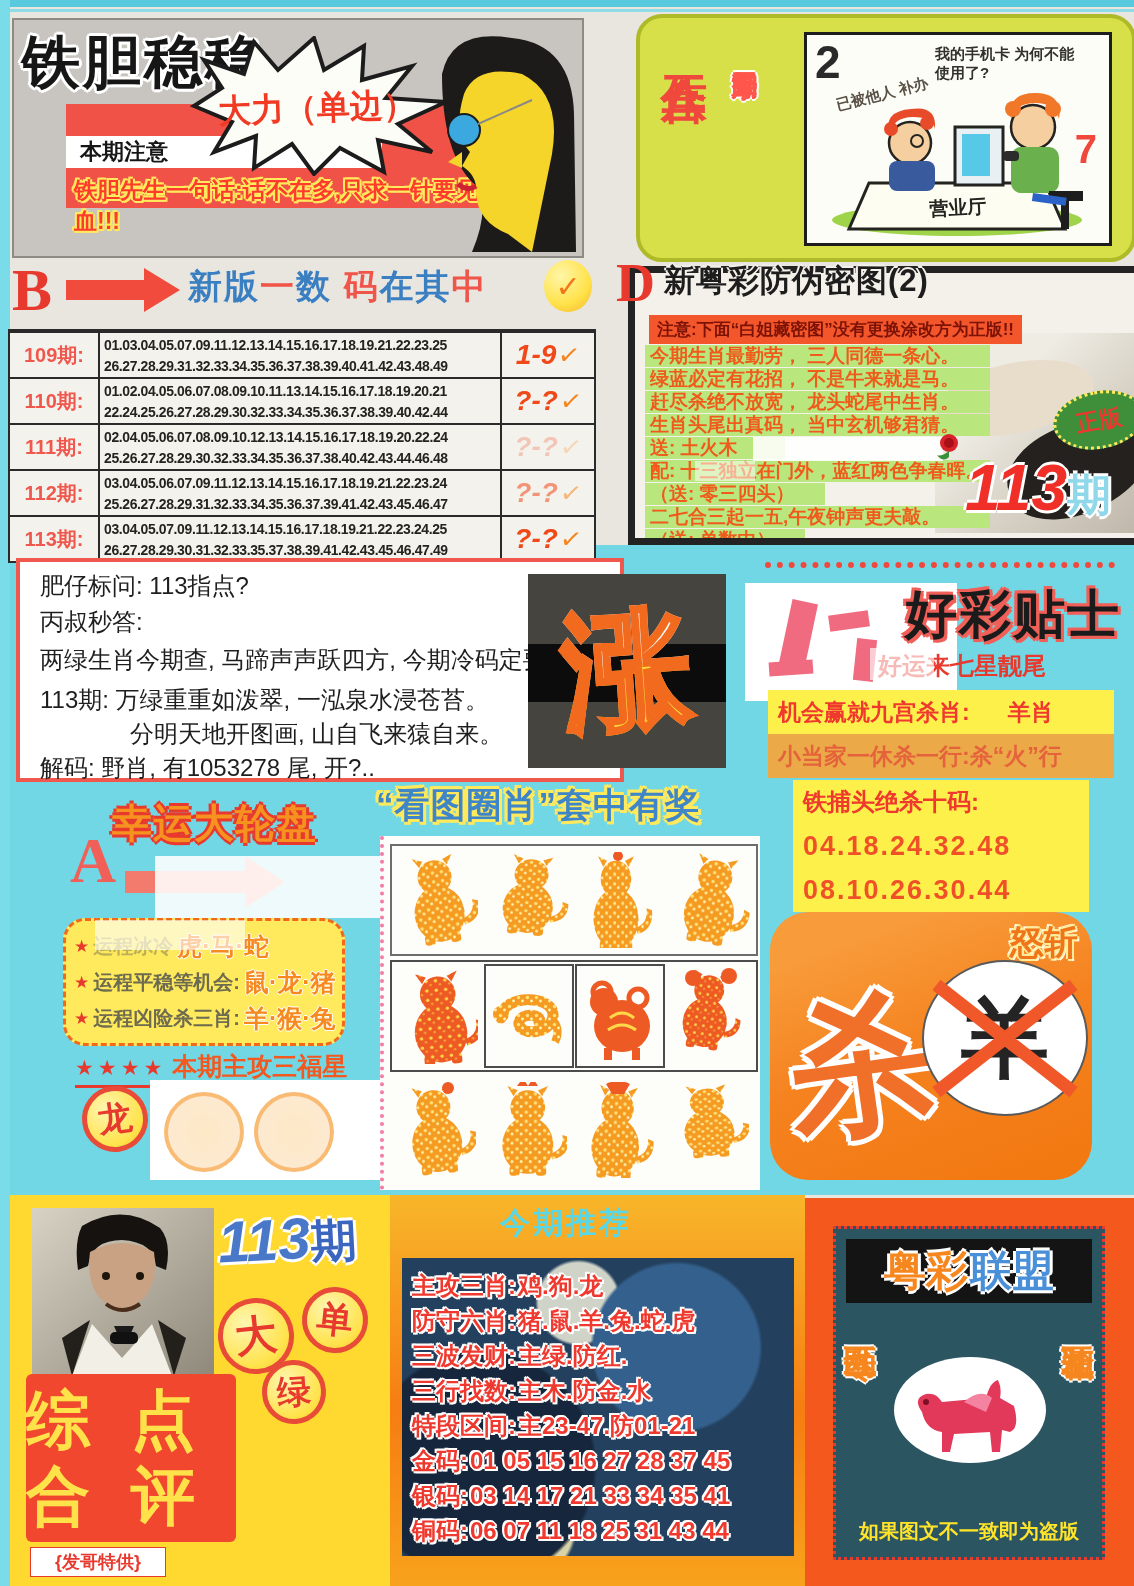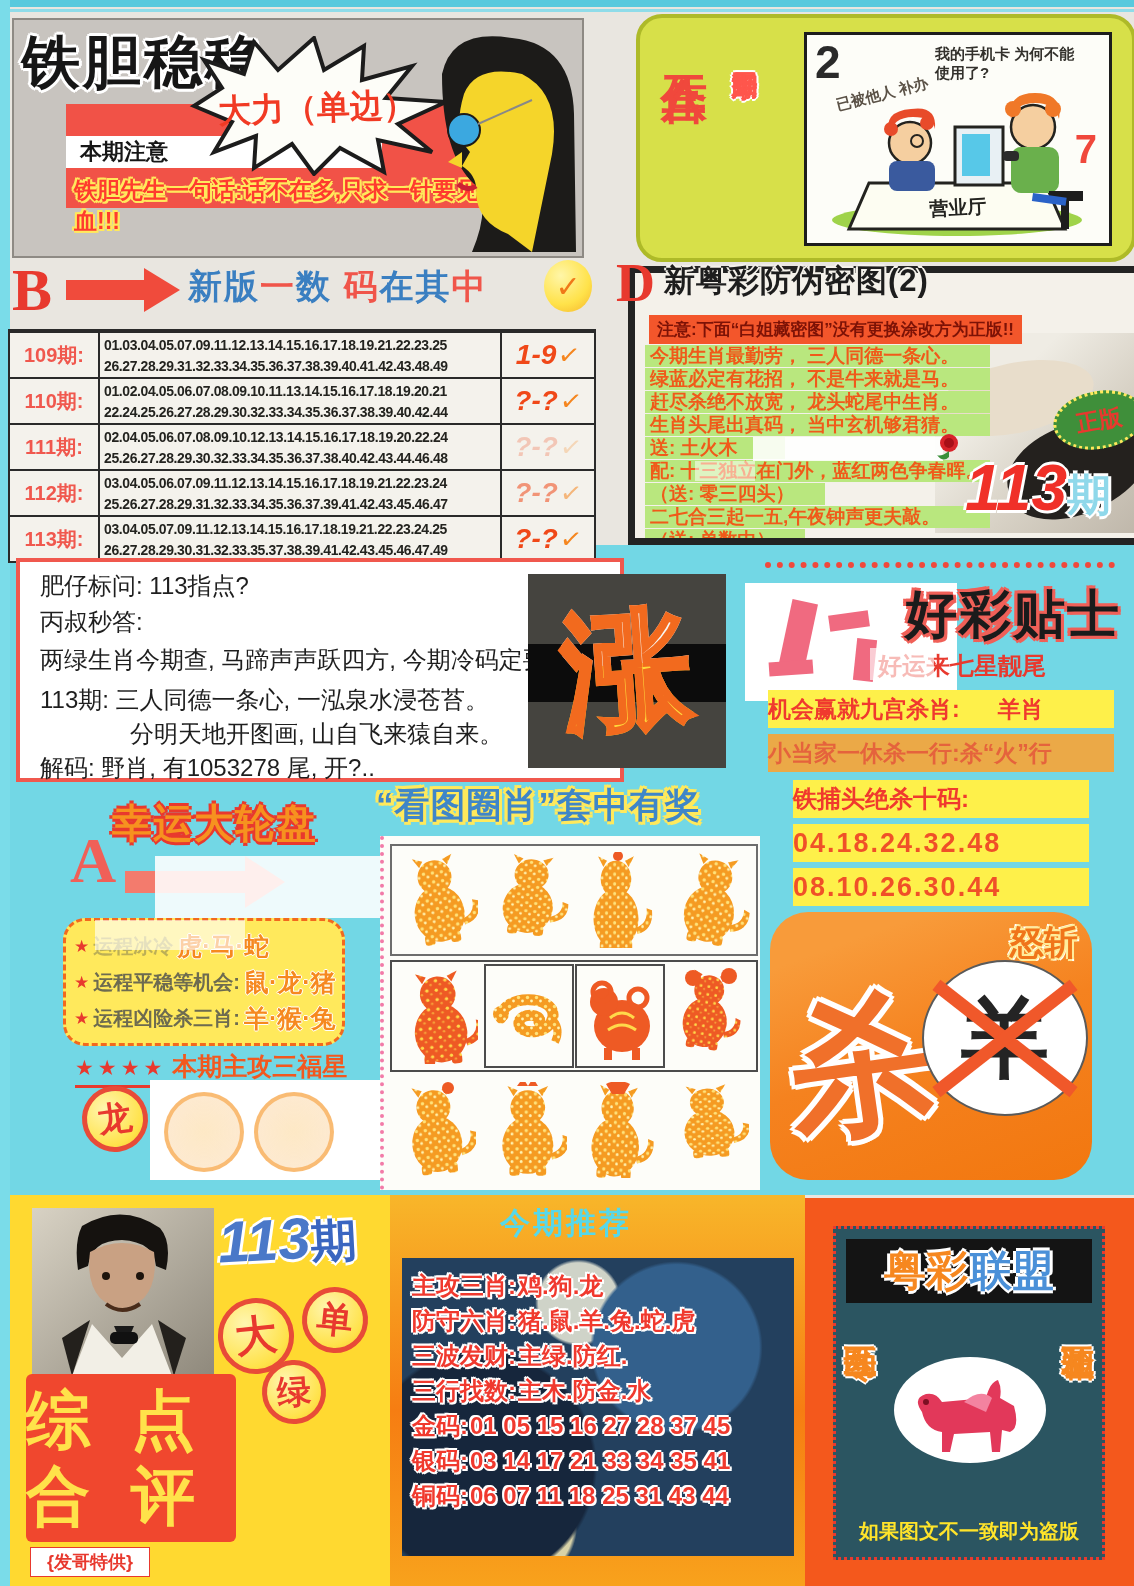--- a/index.html
+++ b/index.html
@@ -81,21 +81,21 @@
   .zhang .ch{position:relative;font-size:128px;font-weight:900;
     background:linear-gradient(#f7f7f2 46%,#ffd83a 46%);-webkit-background-clip:text;background-clip:text;color:transparent;
     -webkit-text-stroke:4px #f26a1e;transform:rotate(-4deg);}
   
   .dotline{left:765px;top:562px;width:350px;height:0;border-top:6px dotted #f0483c;}
   .pinkpatch{left:745px;top:583px;width:212px;height:118px;background:#fff;overflow:hidden;}
   .pinkbit{position:absolute;background:#f06a80;}
   .tips-title{left:905px;top:580px;font-size:52px;font-weight:900;color:#1b1b1b;letter-spacing:2px;
     text-shadow:-3px 0 #f06058,3px 0 #f06058,0 -3px #f06058,0 3px #f06058,3px 3px #f06058,-3px -3px #f06058;}
   .tips-sub{left:878px;top:650px;font-size:24px;font-weight:bold;color:#e8392e;}
-  .tbar{position:absolute;height:38px;display:flex;align-items:center;padding:0 0;font-weight:900;box-sizing:border-box;}
+  .tbar{position:absolute;height:44px;display:flex;align-items:center;padding:0 10px;font-weight:900;box-sizing:border-box;}
   .tb1{left:768px;top:690px;width:346px;background:#fef04a;color:#f0392e;font-size:23px;}
   .tb1 .v{margin-left:38px;}
   .tb2{left:768px;top:734px;width:346px;background:#f6a63a;color:#ef5a2e;font-size:23px;opacity:.92;}
   .tb3{left:793px;top:780px;width:296px;background:#fef04a;color:#f0392e;font-size:24px;}
   .tnum{left:793px;width:296px;background:#fef04a;color:#f05028;font-size:27px;letter-spacing:2px;}
   .killbox{left:770px;top:912px;width:322px;height:268px;background:linear-gradient(160deg,#f89b3a 15%,#f5821f 50%,#f2770f);border-radius:38px;}
   .nuzhan{position:absolute;right:14px;top:8px;font-size:34px;font-weight:900;color:#f0751a;
     text-shadow:-2px 0 #ffec9a,2px 0 #ffec9a,0 -2px #ffec9a,0 2px #ffec9a,2px 2px #fff,-2px -2px #fff;}
   .killch{position:absolute;left:18px;top:55px;font-size:150px;font-weight:900;color:#f0702a;transform:rotate(-8deg);
     text-shadow:-5px 0 #fff,5px 0 #fff,0 -5px #fff,0 5px #fff,4px 4px #fff,-4px -4px #fff,4px -4px #fff,-4px 4px #fff;}
@@ -143,21 +143,21 @@
   .bl-issue{left:208px;top:10px;transform:rotate(-3deg);white-space:nowrap;}
   .bl-issue .n{font-size:58px;font-weight:900;font-style:italic;color:#4a78c8;
     text-shadow:-3px 0 #fff,3px 0 #fff,0 -3px #fff,0 3px #fff;}
   .bl-issue .q{font-size:46px;font-weight:900;color:#3a66c0;text-shadow:-3px 0 #fff,3px 0 #fff,0 -3px #fff,0 3px #fff;}
   .cDa{left:208px;top:103px;width:76px;height:76px;font-size:42px;transform:rotate(-6deg);}
   .cShan{left:292px;top:92px;width:66px;height:66px;font-size:36px;transform:rotate(6deg);}
   .cLv{left:252px;top:165px;width:64px;height:64px;font-size:34px;transform:rotate(-4deg);}
   .redbox{left:16px;top:179px;width:210px;height:168px;background:#f0472e;border-radius:6px;
     display:flex;flex-direction:row;align-items:center;justify-content:center;}
   .redbox div{font-size:64px;font-weight:900;color:#ffe24a;line-height:76px;letter-spacing:6px;}
-  .credit{left:20px;top:352px;background:#fff;color:#e8392e;font-size:18px;font-weight:bold;padding:2px 16px;border:1px solid #e8392e;}
+  .credit{left:20px;top:352px;background:#fff;color:#e8392e;font-size:18px;font-weight:bold;padding:2px 24px;border:1px solid #e8392e;}
   .botM{left:390px;top:1195px;width:415px;height:391px;background:linear-gradient(#f8b62a,#f67d12 55%,#f8a21c);}
   .bm-head{left:110px;top:8px;font-size:30px;font-weight:900;color:#56d8ea;letter-spacing:3px;}
   .bm-photo{left:12px;top:63px;width:392px;height:298px;background:
      radial-gradient(circle at 70% 30%,#33608c 0 24%,transparent 25%),
      radial-gradient(circle at 20% 70%,#16263c 0 30%,transparent 31%),
      radial-gradient(circle at 45% 15%,#cfd3c8 0 12%,transparent 13%),
      radial-gradient(circle at 30% 90%,#d8d2a8 0 14%,transparent 15%),
      #23405e;overflow:hidden;}
   .bm-lines{position:absolute;left:10px;top:12px;display:flex;flex-direction:column;gap:3px;}
   .bm-line{font-size:24px;font-weight:900;color:#f0392e;white-space:nowrap;
@@ -359,21 +359,21 @@
       <path d="M14,20 q-8,6 -12,4 q6,8 12,2" fill="#3a8f3a"></path>
     </svg>
     <div class="abs stamp">正版</div>
     <div class="abs D-issue"><span class="n">113</span><span class="q">期</span></div>
   </div>
 
   <div class="abs qa">
     <div class="l" style="top:8px">肥仔标问: 113指点?</div>
     <div class="l" style="top:44px">丙叔秒答:</div>
     <div class="l" style="top:82px">两绿生肖今期查, 马蹄声声跃四方, 今期冷码定要防。</div>
-    <div class="l" style="top:122px">113期: 三人同德一条心, 一泓泉水浸苍苔。</div>
+    <div class="l" style="top:122px">113期: 万绿重重如泼翠, 一泓泉水浸苍苔。</div>
     <div class="l" style="top:156px;left:110px">分明天地开图画, 山自飞来猿自来。</div>
     <div class="l" style="top:190px">解码: 野肖, 有1053278 尾, 开?..</div>
     <div class="abs zhang">
       <div class="band"></div>
       <div class="ch">涨</div>
     </div>
   </div>
 
   <div class="abs dotline"></div>
   <div class="abs pinkpatch">
@@ -554,20 +554,21 @@
   </div>
 
   <div class="abs botM">
     <div class="abs bm-head">今期推荐</div>
     <div class="abs bm-photo">
       <div class="bm-lines">
         <div class="bm-line"><span>主攻三肖:</span><span class="vv">鸡.狗.龙</span></div>
         <div class="bm-line"><span>防守六肖:</span><span class="vv">猪.鼠.羊.兔.蛇.虎</span></div>
         <div class="bm-line"><span>三波发财:</span><span class="vv">主绿.防红.</span></div>
         <div class="bm-line"><span>三行找数:</span><span class="vv">主木.防金.水</span></div>
+        <div class="bm-line"><span>特段区间:</span><span class="vv">主23-47.防01-21</span></div>
         <div class="bm-line"><span>金码:</span><span class="vv">01 05 15 16 27 28 37 45</span></div>
         <div class="bm-line"><span>银码:</span><span class="vv">03 14 17 21 33 34 35 41</span></div>
         <div class="bm-line"><span>铜码:</span><span class="vv">06 07 11 18 25 31 43 44</span></div>
       </div>
     </div>
   </div>
 
   <div class="abs botR">
     <div class="abs br-inner">
       <div class="br-strip">

